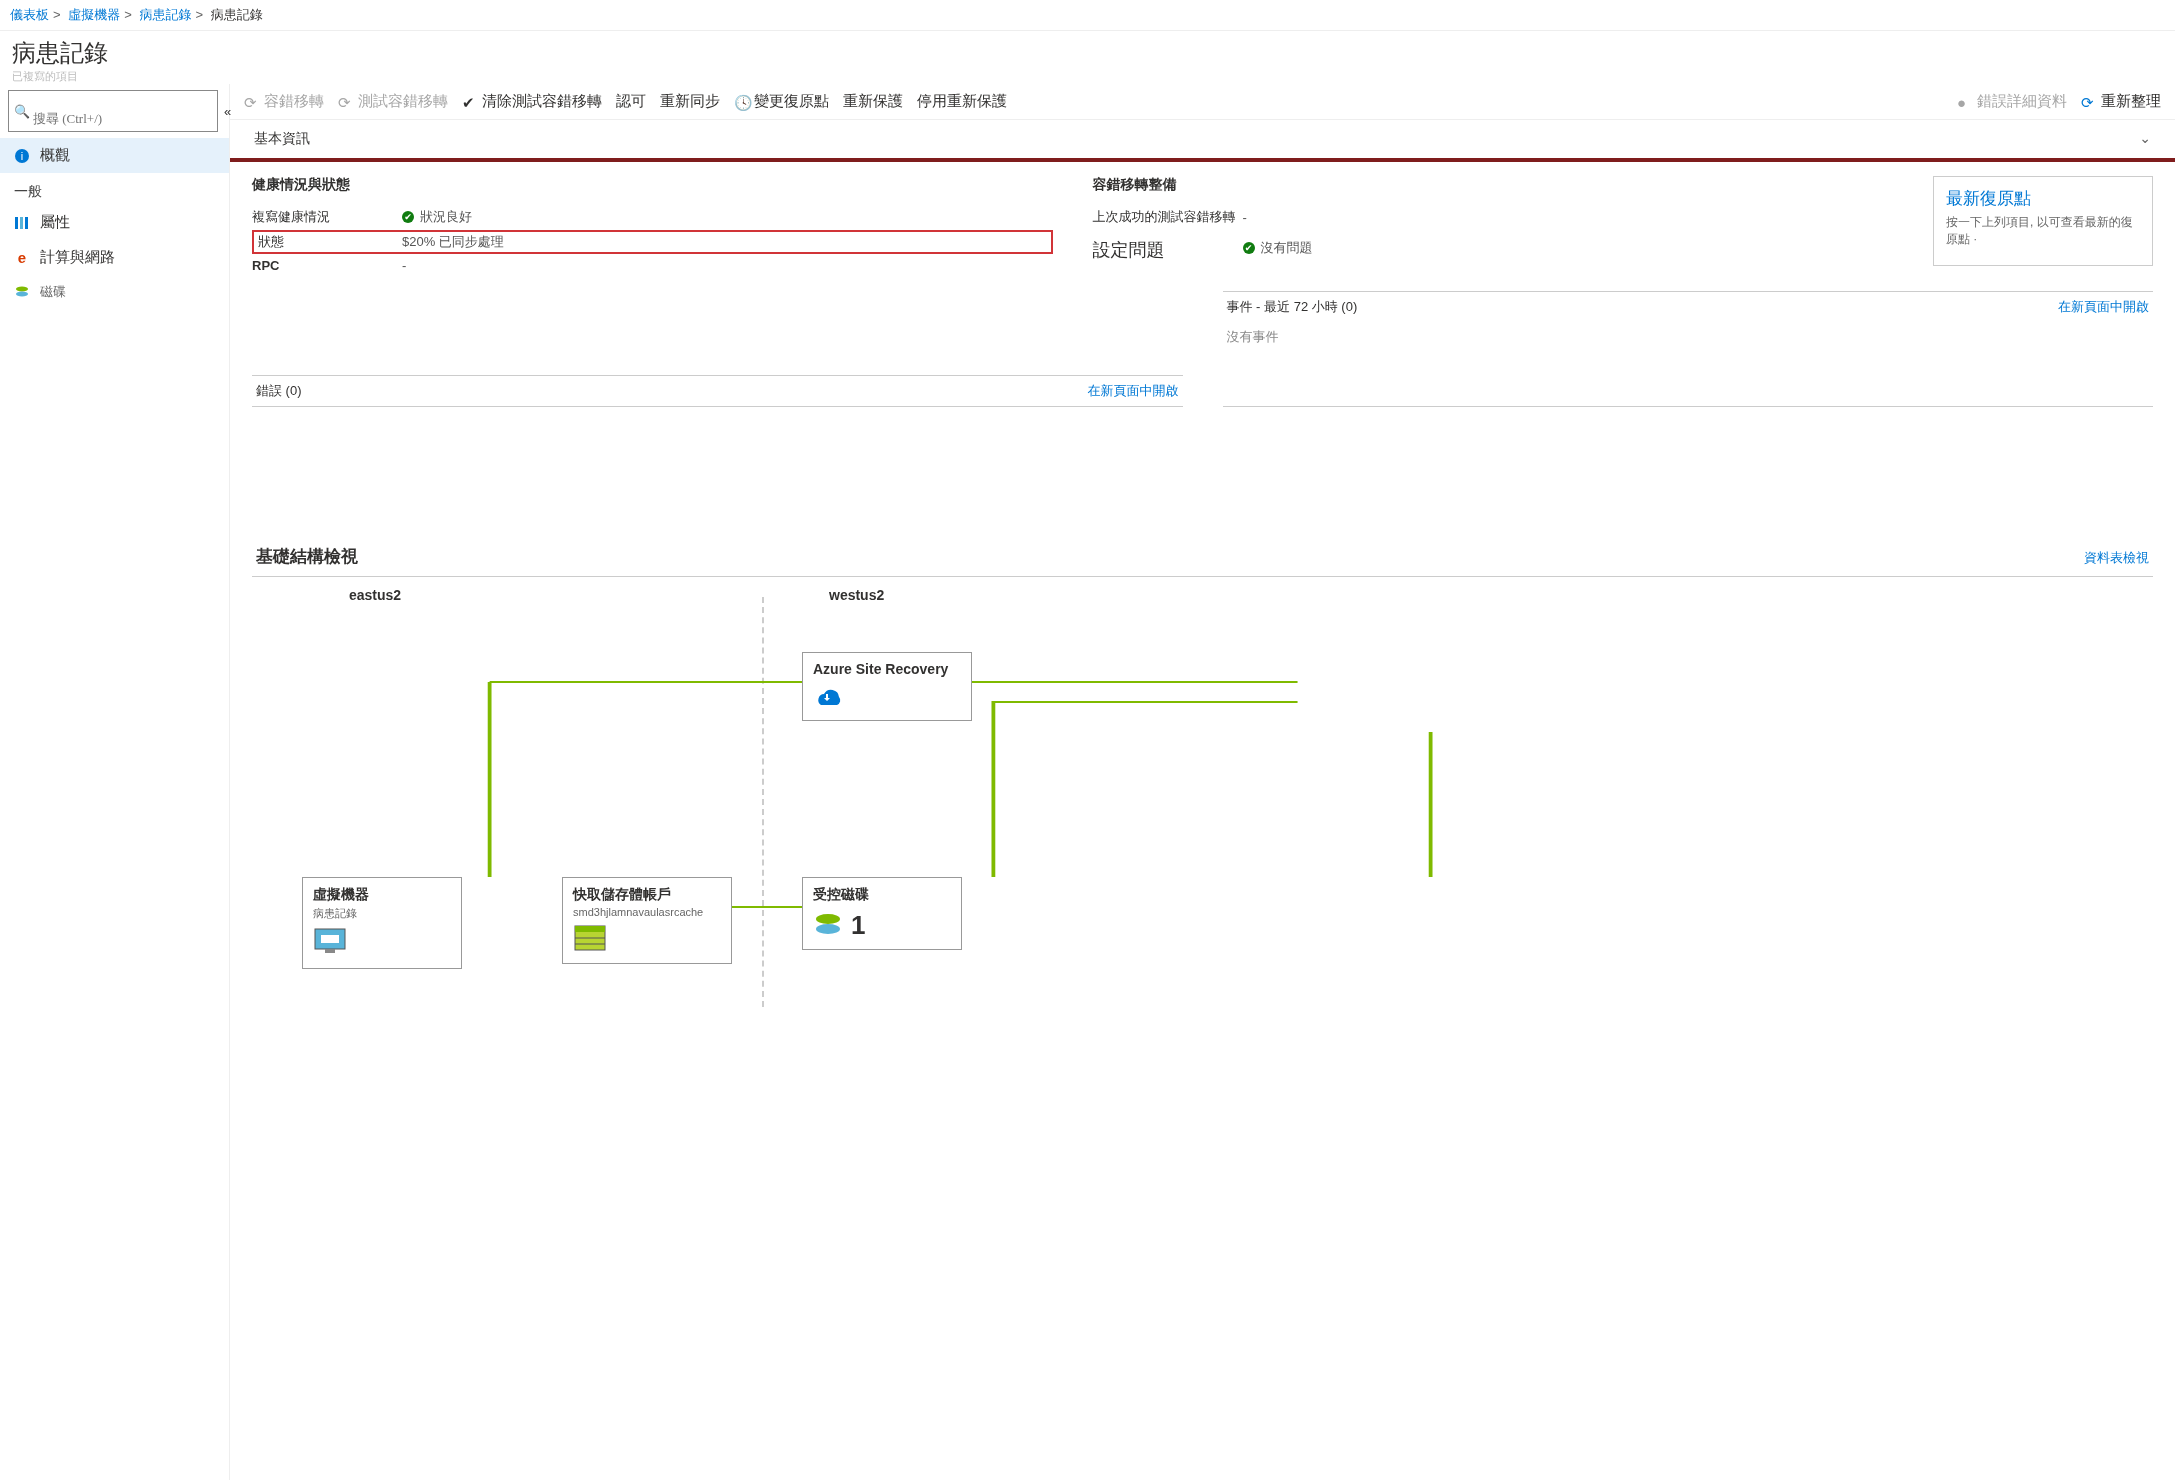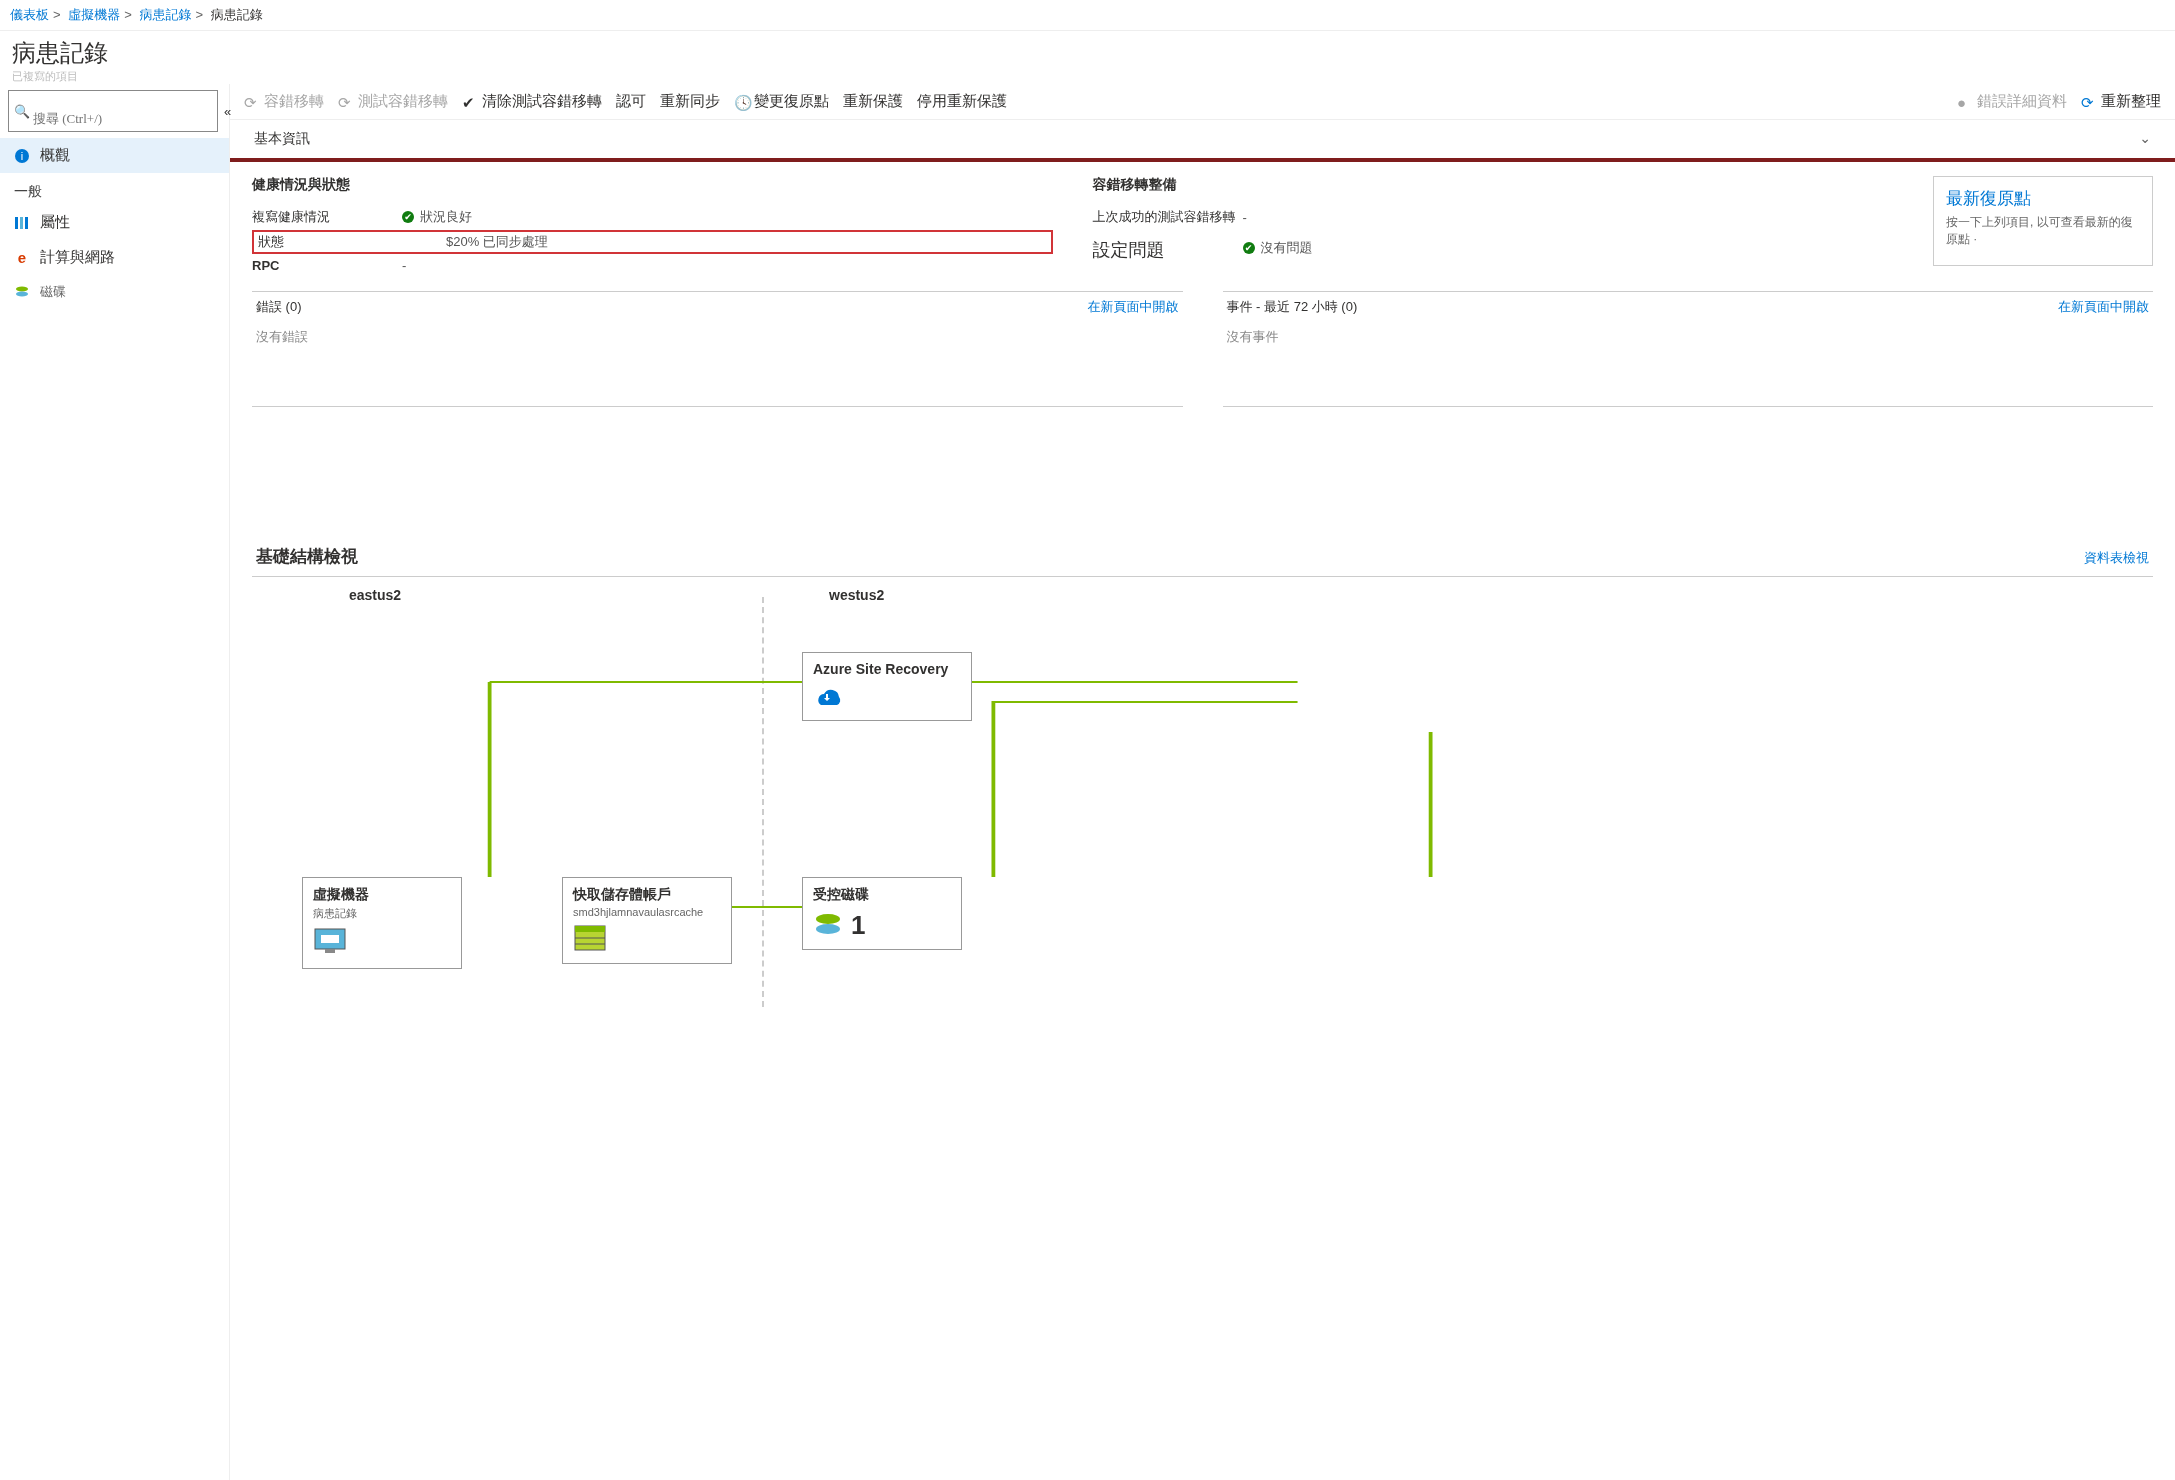--- a/index.html
+++ b/index.html
@@ -29,21 +29,21 @@
 .toolbar .ic { width: 16px; height: 16px; }
 .section-header { display: flex; align-items: flex-start; padding: 10px 24px; border-bottom: 4px solid #7f1d1d; font-size: 14px; }
 .section-header .chev { margin-left: auto; color: #666; }
 .content { padding: 14px 22px; }
 .cols { display: flex; gap: 40px; }
 .col { flex: 1; }
 .col h4 { font-size: 14px; font-weight: 600; margin-bottom: 10px; }
 .kv { display: flex; align-items: center; padding: 4px 0; font-size: 13px; }
 .kv .k { width: 150px; color: #323130; }
 .kv .v { display: flex; align-items: center; gap: 6px; color: #555; }
-.redbox { border: 2px solid #d13438; padding: 1px 4px; display: flex; align-items: center; gap: 44px; }
+.redbox { border: 2px solid #d13438; padding: 1px 4px; display: flex; align-items: center; }
 .redbox .k { width: 144px; }
 .status-ok { width: 12px; height: 12px; border-radius: 50%; background: #107c10; display: inline-flex; align-items: center; justify-content: center; color: #fff; font-size: 9px; }
 .big { font-size: 18px; font-weight: 400; margin-top: 4px; }
 .recovery-box { border: 1px solid #ccc; padding: 10px 12px; min-height: 90px; }
 .recovery-box .title { color: #0078d4; font-size: 17px; font-weight: 400; }
 .recovery-box .sub { color: #666; font-size: 12px; margin-top: 4px; }
 .panel2 { display: flex; gap: 40px; margin-top: 14px; align-items: flex-end; }
 .pane { flex: 1; border-top: 1px solid #ccc; border-bottom: 1px solid #ccc; }
 .pane-h { display: flex; padding: 6px 4px; font-size: 13px; }
 .pane-h .t { font-weight: 400; }
@@ -215,21 +215,20 @@
           </div>
         </div>
       </div>
 
       <div class="panel2">
         <div class="pane">
           <div class="pane-h">
             <span class="t">錯誤 (0)</span>
             <span class="r">在新頁面中開啟</span>
           </div>
-          <div class="pane-b">沒有錯誤</div>
         </div>
         <div class="pane">
           <div class="pane-h">
             <span class="t">事件 - 最近 72 小時 (0)</span>
             <span class="r">在新頁面中開啟</span>
           </div>
           <div class="pane-b">沒有事件</div>
         </div>
       </div>
 

